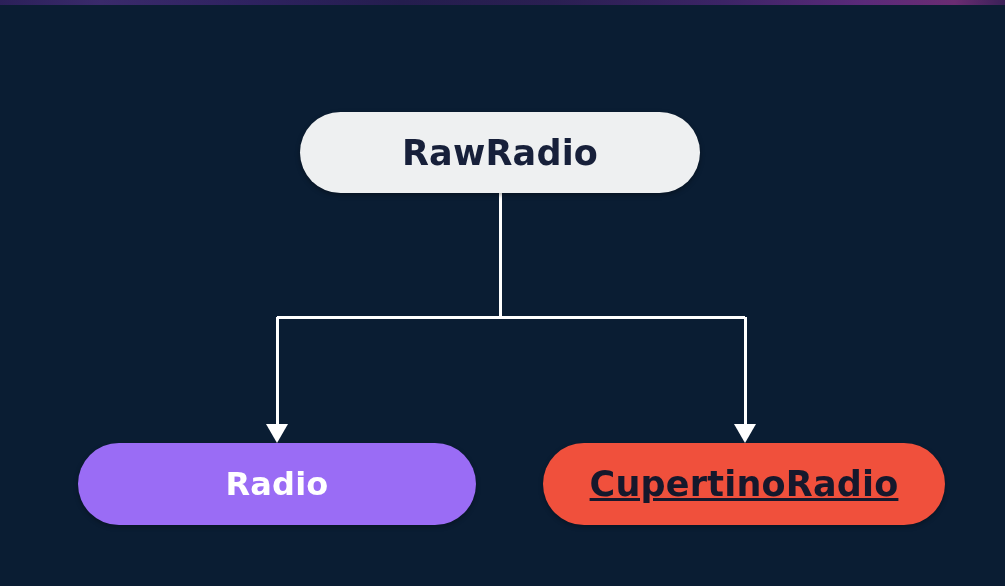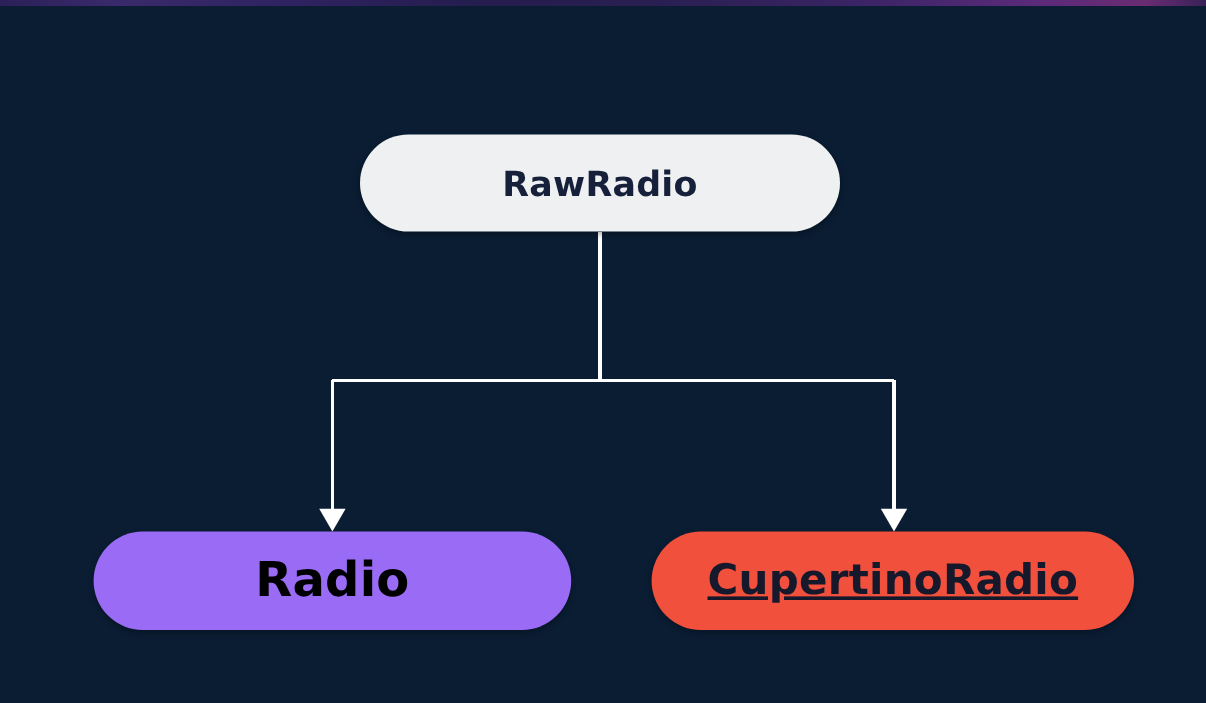--- a/index.html
+++ b/index.html
@@ -56,35 +56,35 @@
   #node-rawradio {
     left: 300px;
     top: 112px;
     width: 400px;
     height: 81px;
     background: #eef0f1;
     box-shadow: 0 2px 5px rgba(0,0,0,0.35);
   }
   #node-rawradio .node-label {
     color: #17203a;
-    font-size: 29px;
+    font-size: 35px;
   }
 
   
   #node-radio {
     left: 78px;
     top: 443px;
     width: 398px;
     height: 82px;
     background: #9a6cf5;
     box-shadow: 0 2px 5px rgba(0,0,0,0.3);
   }
   #node-radio .node-label {
-    color: #000000;
-    font-size: 40px;
+    color: #ffffff;
+    font-size: 32px;
   }
 
   
   #node-cupertinoradio {
     left: 543px;
     top: 443px;
     width: 402px;
     height: 82px;
     background: #f0503c;
     box-shadow: 0 2px 5px rgba(0,0,0,0.3);

